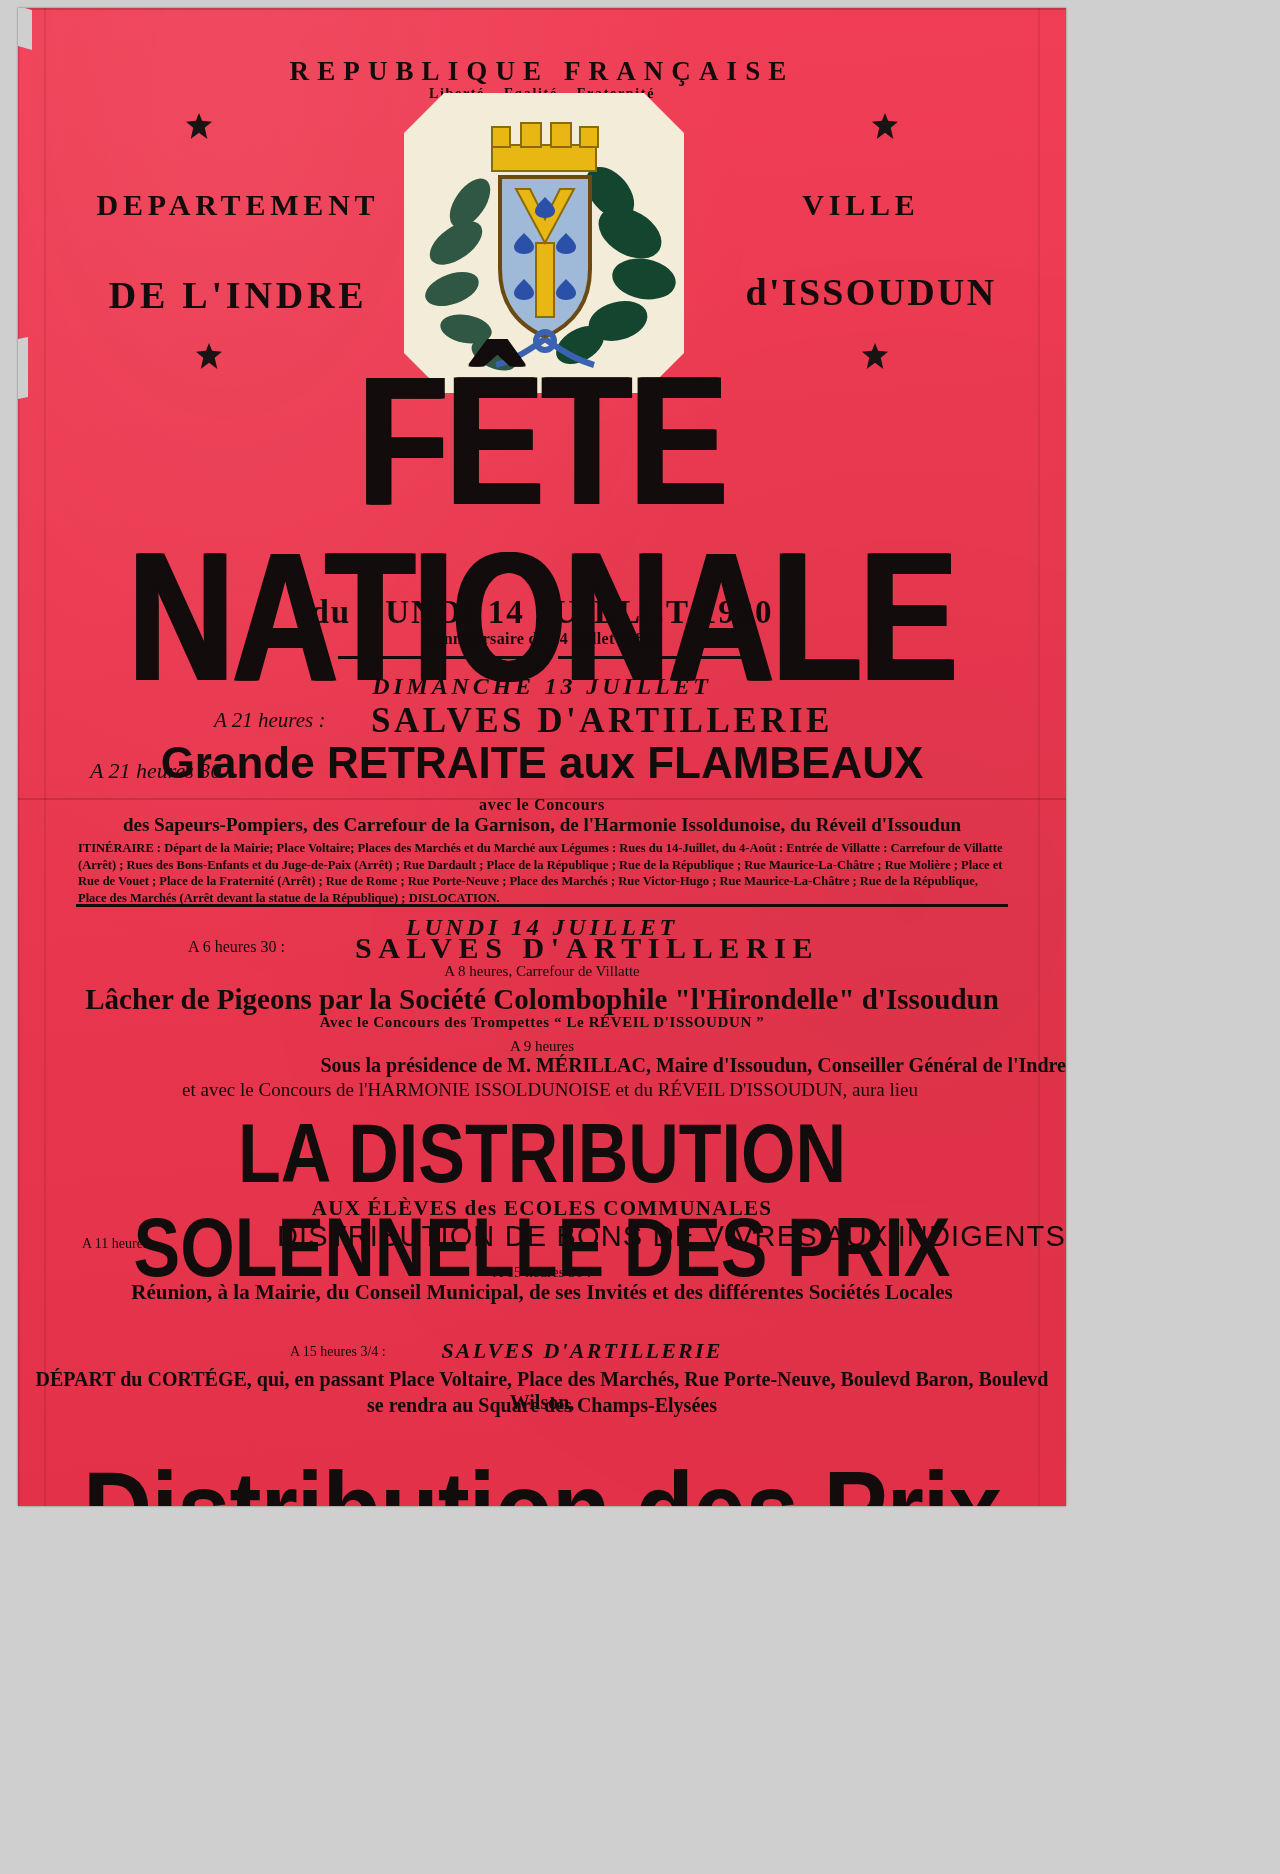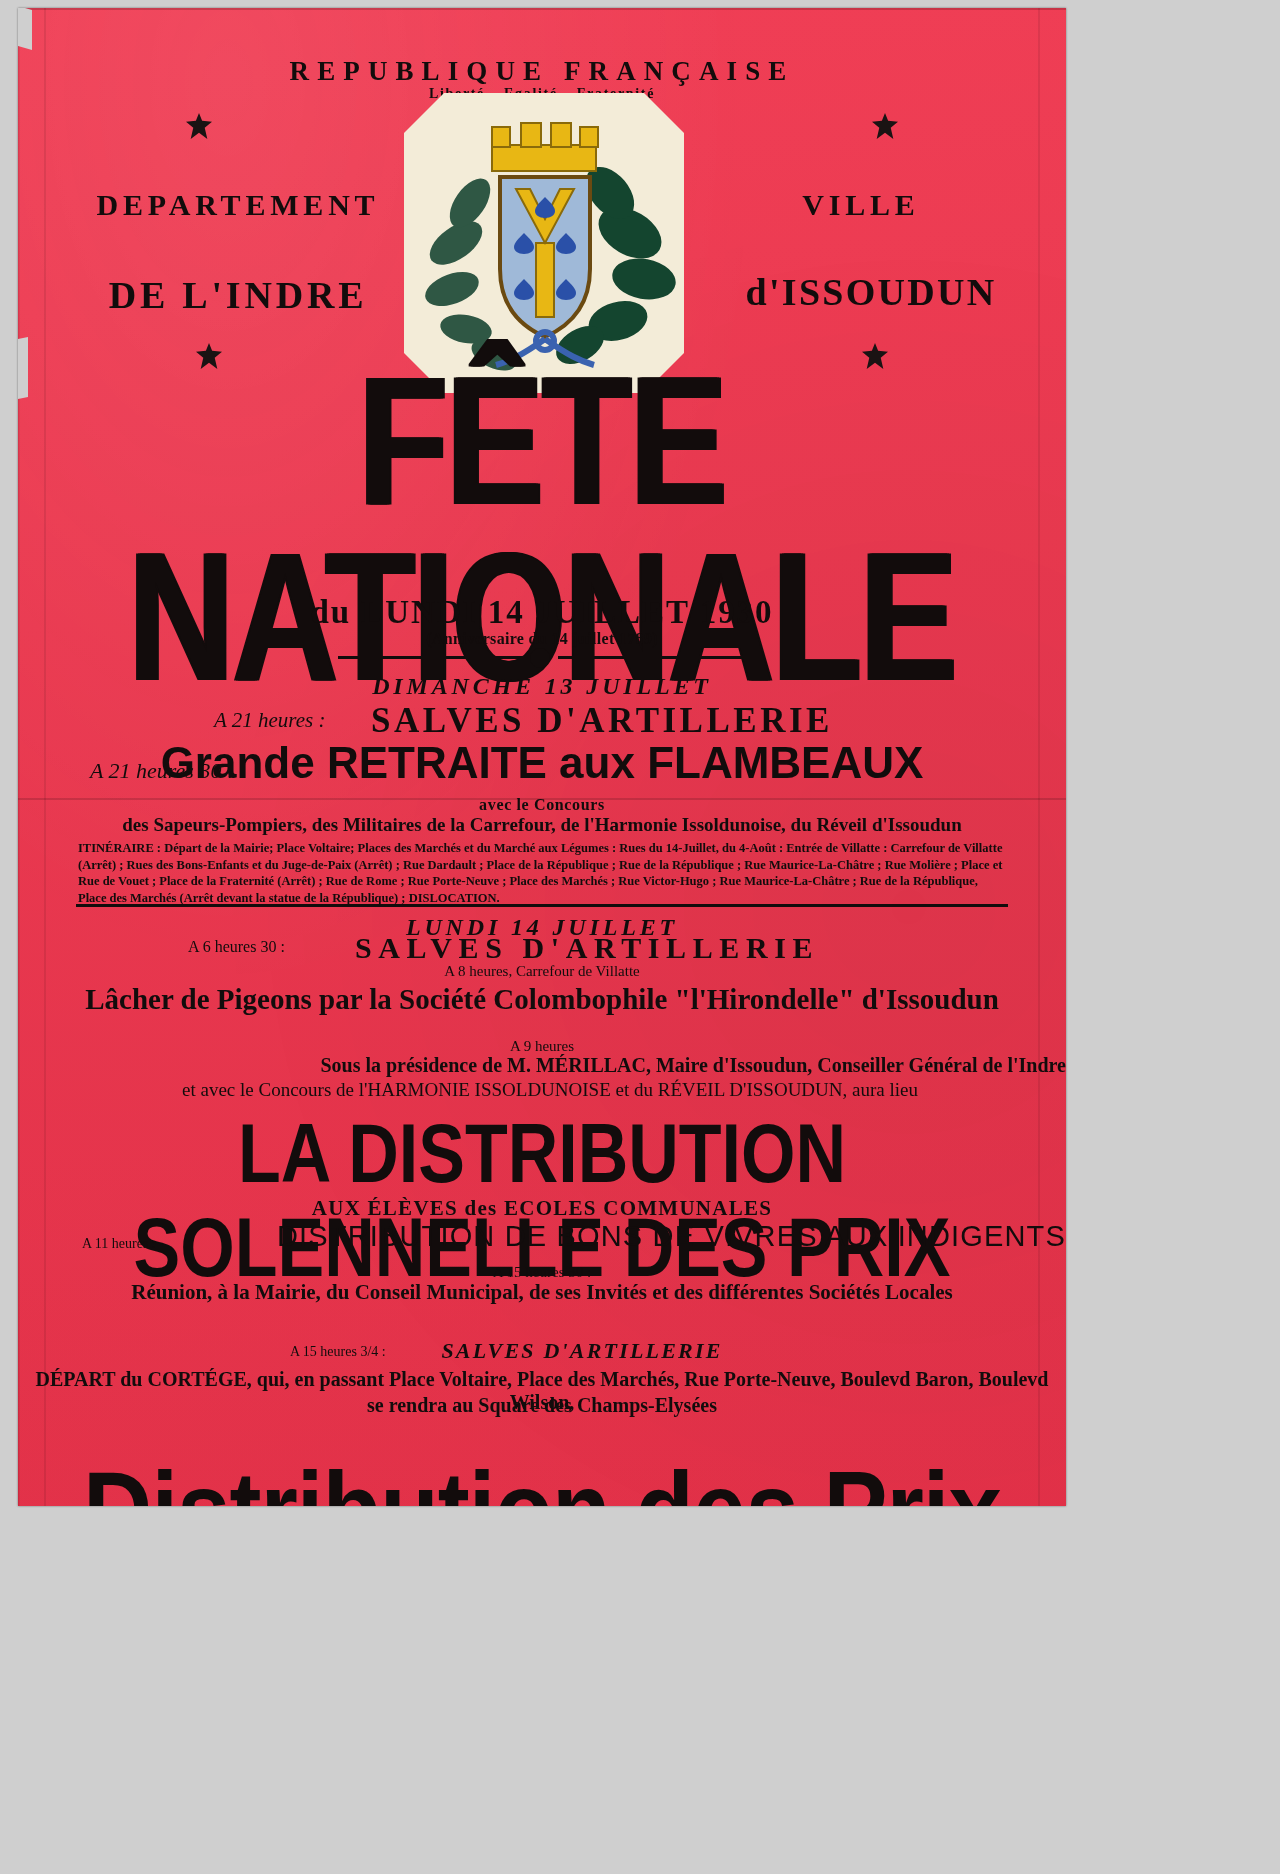--- a/index.html
+++ b/index.html
@@ -182,29 +182,30 @@
   <div style="position:absolute;left:512px;top:640px;width:20px;height:20px;border-radius:50%;background:#120c0c;"></div>
 
   <div class="row ctr" id="d13">DIMANCHE  13  JUILLET</div>
   <div id="h21" class="ital">A 21 heures :</div>
   <div id="line-salves1">
     <span id="salves1">SALVES  D'ARTILLERIE</span>
   </div>
   <div id="h2130" class="ital">A 21 heures 30 :</div>
   <div id="retraite">Grande RETRAITE aux FLAMBEAUX</div>
   <div class="row ctr" id="avec">avec le Concours</div>
-  <div class="row ctr" id="concours">des Sapeurs-Pompiers, des Militaires de la Carrefour, de l'Harmonie Issoldunoise, du Réveil d'Issoudun</div>
+  <div class="row ctr" id="concours">des Sapeurs-Pompiers, des Carrefour de la Garnison, de l'Harmonie Issoldunoise, du Réveil d'Issoudun</div>
   <div id="itineraire">ITINÉRAIRE : Départ de la Mairie; Place Voltaire; Places des Marchés et du Marché aux Légumes : Rues du 14-Juillet, du 4-Août : Entrée de Villatte : Carrefour de Villatte (Arrêt) ; Rues des Bons-Enfants et du Juge-de-Paix (Arrêt) ; Rue Dardault ; Place de la République ; Rue de la République ; Rue Maurice-La-Châtre ; Rue Molière ; Place et Rue de Vouet ; Place de la Fraternité (Arrêt) ; Rue de Rome ; Rue Porte-Neuve ; Place des Marchés ; Rue Victor-Hugo ; Rue Maurice-La-Châtre ; Rue de la République, Place des Marchés (Arrêt devant la statue de la République) ; DISLOCATION.</div>
   <div class="rule" style="left:58px;right:58px;width:auto;top:896px;height:3px;"></div>
 
   <div class="row ctr" id="l14">LUNDI  14  JUILLET</div>
   <div id="h630">A 6 heures 30 :</div>
   <div id="salves2">SALVES  D'ARTILLERIE</div>
   <div class="row ctr" id="h8">A 8 heures, Carrefour de Villatte</div>
   <div class="row ctr" id="lacher">Lâcher de Pigeons par la Société Colombophile "l'Hirondelle" d'Issoudun</div>
+  <div class="row ctr" id="trompettes">Avec le Concours des Trompettes “ Le RÉVEIL D'ISSOUDUN ”</div>
   <div class="row ctr" id="h9">A 9 heures</div>
   <div class="row ctr" id="presidence">Sous la présidence de M. MÉRILLAC, Maire d'Issoudun, Conseiller Général de l'Indre</div>
   <div class="row ctr" id="harmonie">et avec le Concours de l'HARMONIE ISSOLDUNOISE et du RÉVEIL D'ISSOUDUN, aura lieu</div>
   <div id="distrib-sol">LA DISTRIBUTION SOLENNELLE DES PRIX</div>
   <div class="row ctr" id="eleves">AUX ÉLÈVES des ECOLES COMMUNALES</div>
   <div id="h14">A 11 heures :</div>
   <div id="bons">DISTRIBUTION DE BONS DE VIVRES AUX INDIGENTS</div>
   <div class="row ctr" id="h1530">A 15 heures 30 :</div>
   <div class="row ctr" id="reunion">Réunion, à la Mairie, du Conseil Municipal, de ses Invités et des différentes Sociétés Locales</div>
   <div id="h1534">A 15 heures 3/4 :</div>

